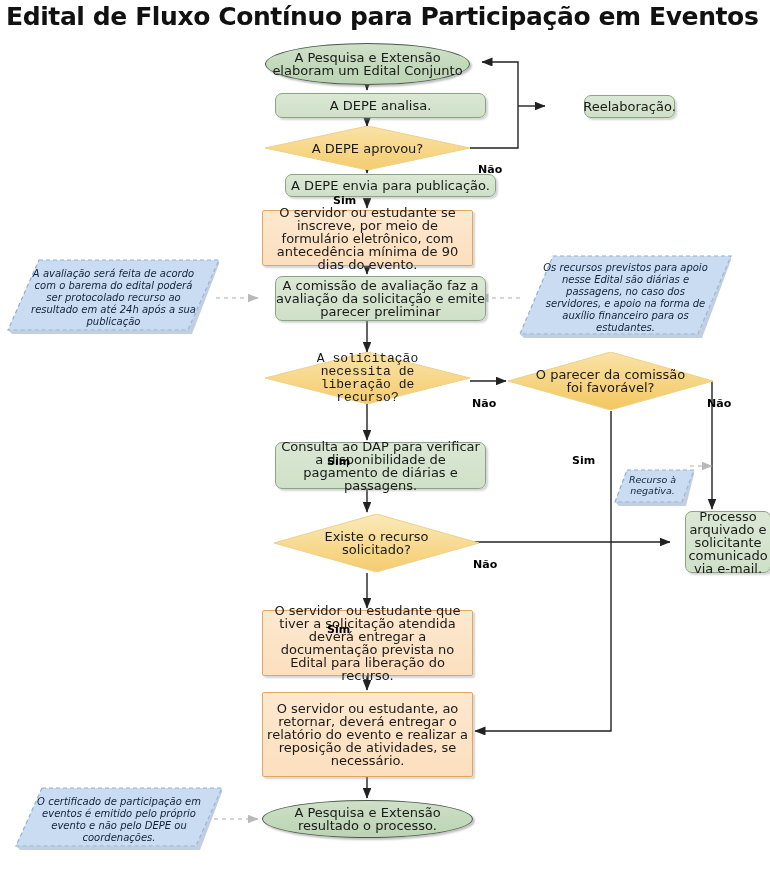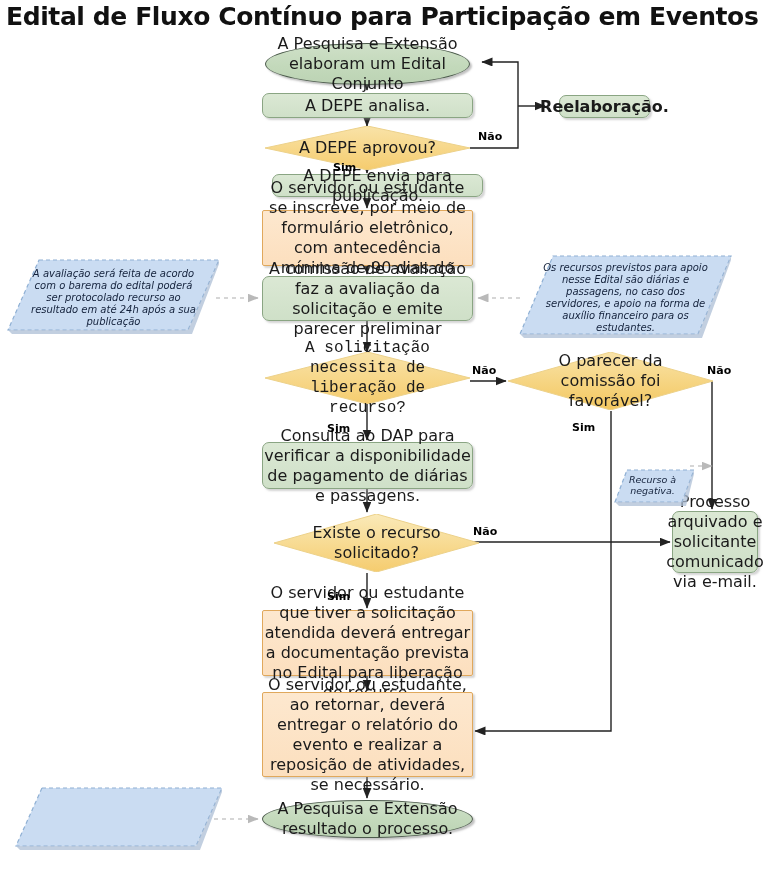--- a/index.html
+++ b/index.html
@@ -25,38 +25,39 @@
     white-space:nowrap;
   }
 
   .node{
     position:absolute;
     box-sizing:border-box;
     display:flex;
     align-items:center;
     justify-content:center;
     text-align:center;
-    font-size:16px;
-    line-height:20px;
+    font-size:13px;
+    line-height:13px;
     color:#1a1a1a;
   }
 
   
   .terminator{
     border-radius:50%;
     background:linear-gradient(180deg,#cfe0c8 0%,#c3d9bb 55%,#bcd3b4 100%);
     border:1.6px solid #4b5a4b;
     box-shadow:2px 2px 2px rgba(120,120,120,0.45);
   }
   
   .process-green{
     border-radius:7px;
     background:linear-gradient(180deg,#dbe8d4 0%,#cfe0c8 100%);
     border:1px solid #8aa583;
     box-shadow:2px 2px 2px rgba(150,150,150,0.4);
+    margin-left:13px;
   }
   
   .process-orange{
     border-radius:2px;
     background:linear-gradient(180deg,#fde8cf 0%,#fcdfbe 100%);
     border:1px solid #e0a85c;
     box-shadow:2px 2px 2px rgba(150,150,150,0.4);
   }
   
   .decision{
@@ -90,20 +91,21 @@
     z-index:1;
     width:78%;
   }
 
   .edge-label{
     position:absolute;
     font-size:11px;
     font-weight:bold;
     color:#000000;
     white-space:nowrap;
+    margin-top:33px;
   }
 </style>
 </head>
 <body>
 
 <div id="stage">
 
   <div class="title">Edital de Fluxo Contínuo para Participação em Eventos</div>
 
   <svg id="edges" viewBox="0 0 770 870">
@@ -161,21 +163,21 @@
   </svg>
 
   <div class="node terminator" style="left:265px;top:43px;width:205px;height:42px;">
     <span>A Pesquisa e Extensão elaboram um Edital Conjunto</span>
   </div>
 
   <div class="node process-green" style="left:262px;top:93px;width:211px;height:25px;">
     <span>A DEPE analisa.</span>
   </div>
 
-  <div class="node process-green" style="left:559px;top:95px;width:91px;height:23px;font-weight:bold;">
+  <div class="node process-green" style="left:571px;top:95px;width:91px;height:23px;">
     <span>Reelaboração.</span>
   </div>
 
   <div class="node decision" style="left:265px;top:126px;width:205px;height:44px;">
     <svg class="dshape" viewBox="0 0 205 44" preserveAspectRatio="none">
       <defs>
           <linearGradient id="dg1" x1="0" y1="0" x2="0" y2="1">
         <stop offset="0%" stop-color="#f9e3a8"></stop>
             <stop offset="100%" stop-color="#f5cc6e"></stop>
       </linearGradient>
@@ -278,20 +280,21 @@
       <polygon points="81,2 81,6 73,38 6,38 2,34 69,34" fill="#aebfd6" opacity="0.75"></polygon>
     </svg>
     <span class="nlabel" style="width:84%;transform:translate(-2px,-4px);">Recurso à negativa.</span>
   </div>
 
   <div class="node note" style="left:14px;top:786px;width:210px;height:68px;">
     <svg class="nshape" viewBox="0 0 210 68" preserveAspectRatio="none">
       <polygon points="28,2 208,2 182,60 2,60" fill="#cadcf2" stroke="#8fb0d4" stroke-width="1.2" stroke-dasharray="4,3"></polygon>
       <polygon points="208,2 208,6 186,64 6,64 2,60 182,60" fill="#aebfd6" opacity="0.75"></polygon>
     </svg>
+    <span class="nlabel">O certificado de participação em eventos é emitido pelo próprio evento e não pelo DEPE ou coordenações.</span>
   </div>
 
   <div class="edge-label" style="left:478px;top:130px;">Não</div>
   <div class="edge-label" style="left:333px;top:161px;">Sim</div>
   <div class="edge-label" style="left:472px;top:364px;">Não</div>
   <div class="edge-label" style="left:327px;top:422px;">Sim</div>
   <div class="edge-label" style="left:707px;top:364px;">Não</div>
   <div class="edge-label" style="left:572px;top:421px;">Sim</div>
   <div class="edge-label" style="left:473px;top:525px;">Não</div>
   <div class="edge-label" style="left:327px;top:590px;">Sim</div>

